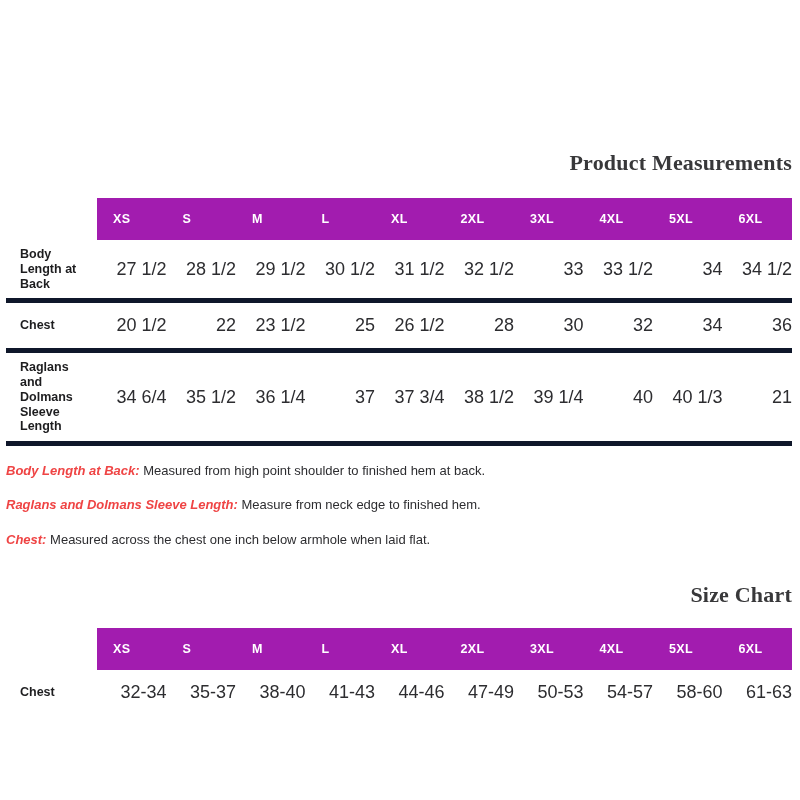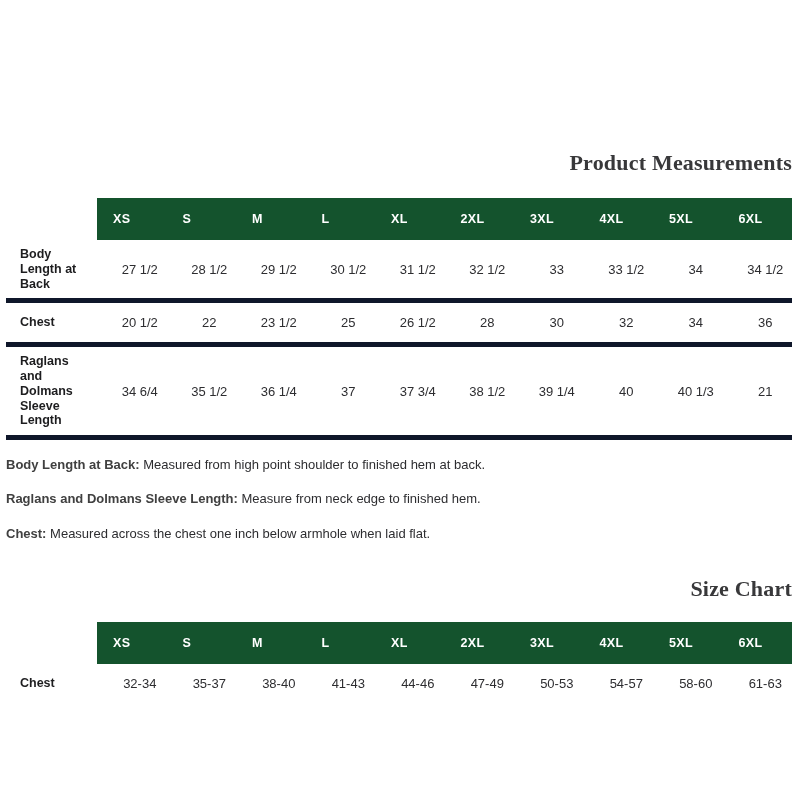--- a/index.html
+++ b/index.html
@@ -30,21 +30,21 @@
     margin-top: 34px;
     margin-bottom: 20px;
   }
   table.size-table {
     width: 786px;
     border-collapse: collapse;
     table-layout: fixed;
   }
   table.size-table col.c-label { width: 91px; }
   table.size-table th.size {
-    background: #14532d;
+    background: #a21caf;
     color: #ffffff;
     font-size: 12.5px;
     font-weight: bold;
     letter-spacing: 0.3px;
     text-align: left;
     padding: 14px 0 14px 16px;
     line-height: 14px;
   }
   table.size-table th.corner {
     background: transparent;
@@ -58,39 +58,40 @@
   }
   table.size-table td.label {
     font-size: 12.5px;
     font-weight: bold;
     color: #1d1d1f;
     line-height: 1.18;
     padding: 7px 6px 7px 14px;
     vertical-align: middle;
   }
   table.size-table td.value {
-    font-size: 13px;
+    font-size: 18px;
     color: #2d2d30;
-    text-align: center;
+    text-align: right;
     padding: 12px 0 12px 16px;
     vertical-align: middle;
     white-space: nowrap;
   }
   .notes {
     margin-top: 17px;
   }
   .note {
     font-size: 13px;
     color: #2d2d30;
     margin: 0 0 18px 0;
     line-height: 1.25;
   }
   .note .term {
     font-weight: bold;
-    color: #404040;
+    color: #ef4444;
+    font-style: italic;
   }
 </style>
 </head>
 <body>
 
 <div class="page">
 
   <h2 class="section-title">Product Measurements</h2>
 
   <table class="size-table">

